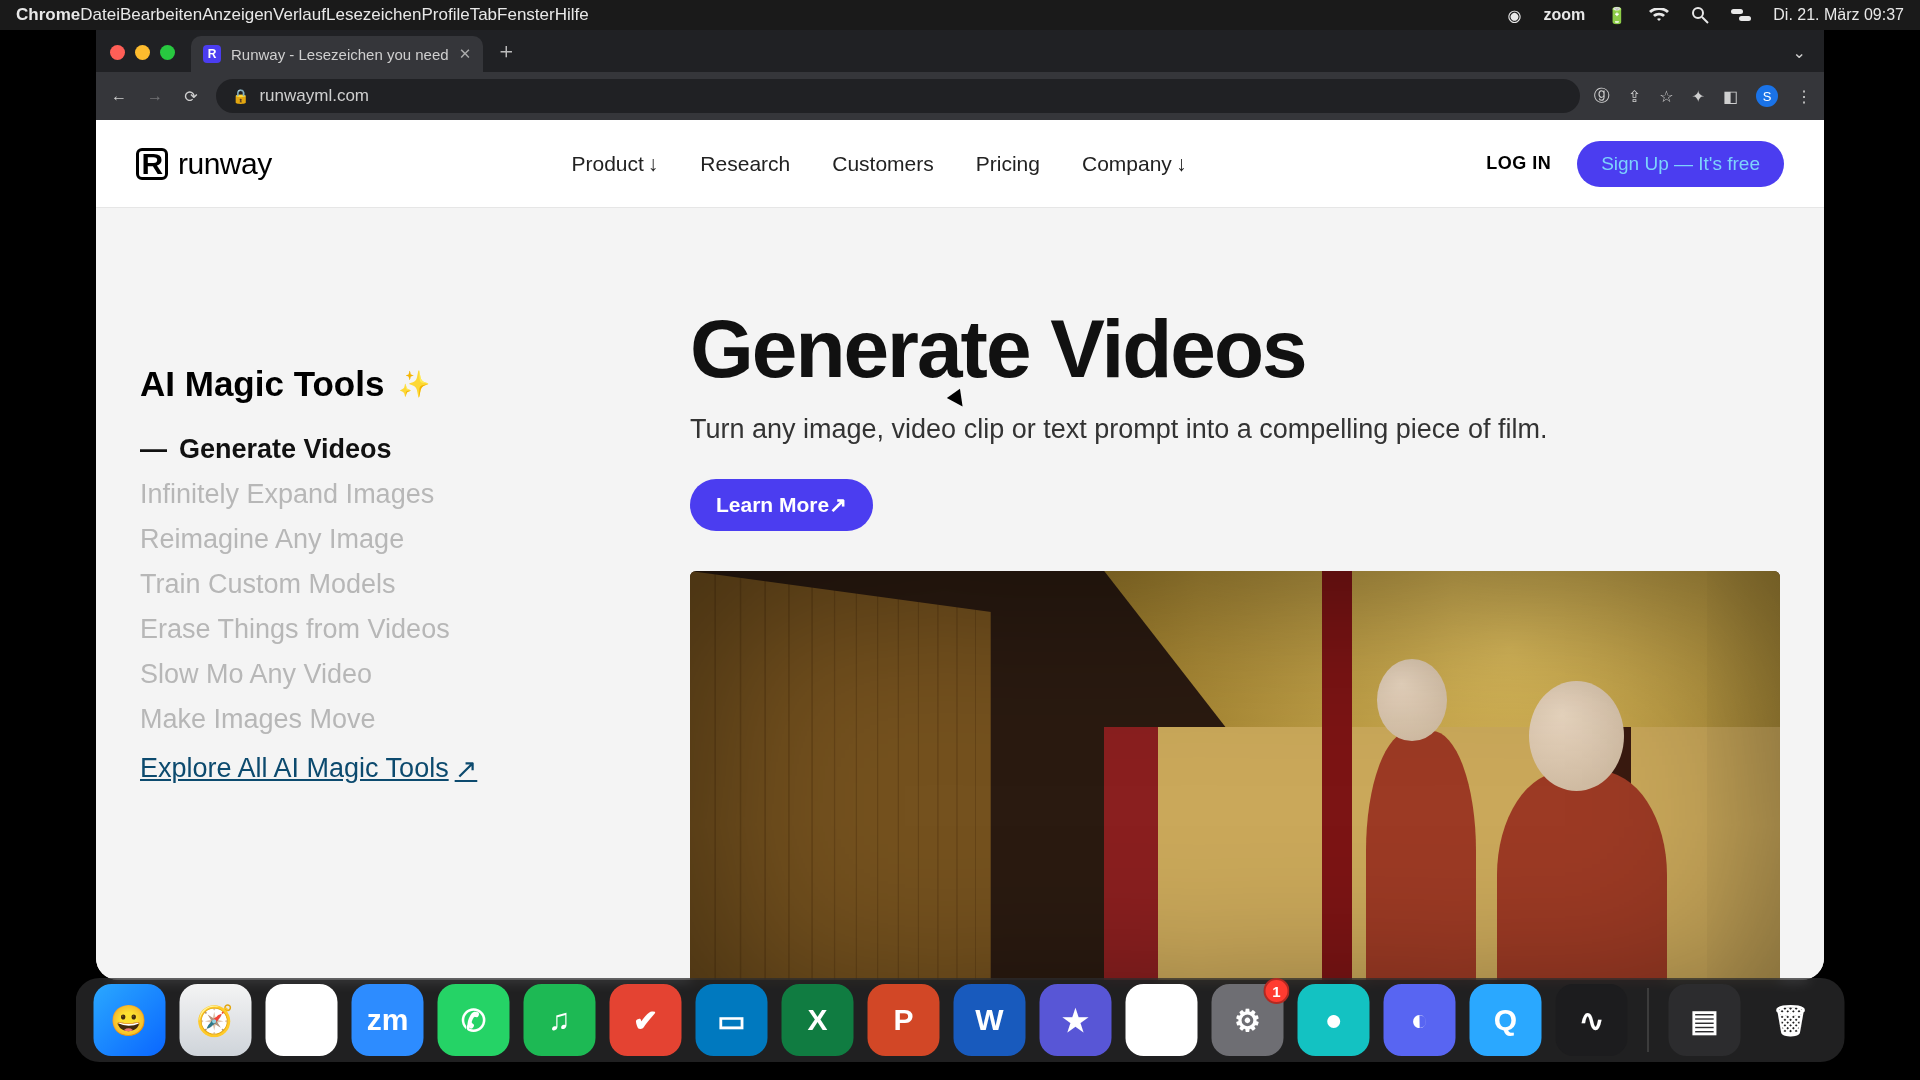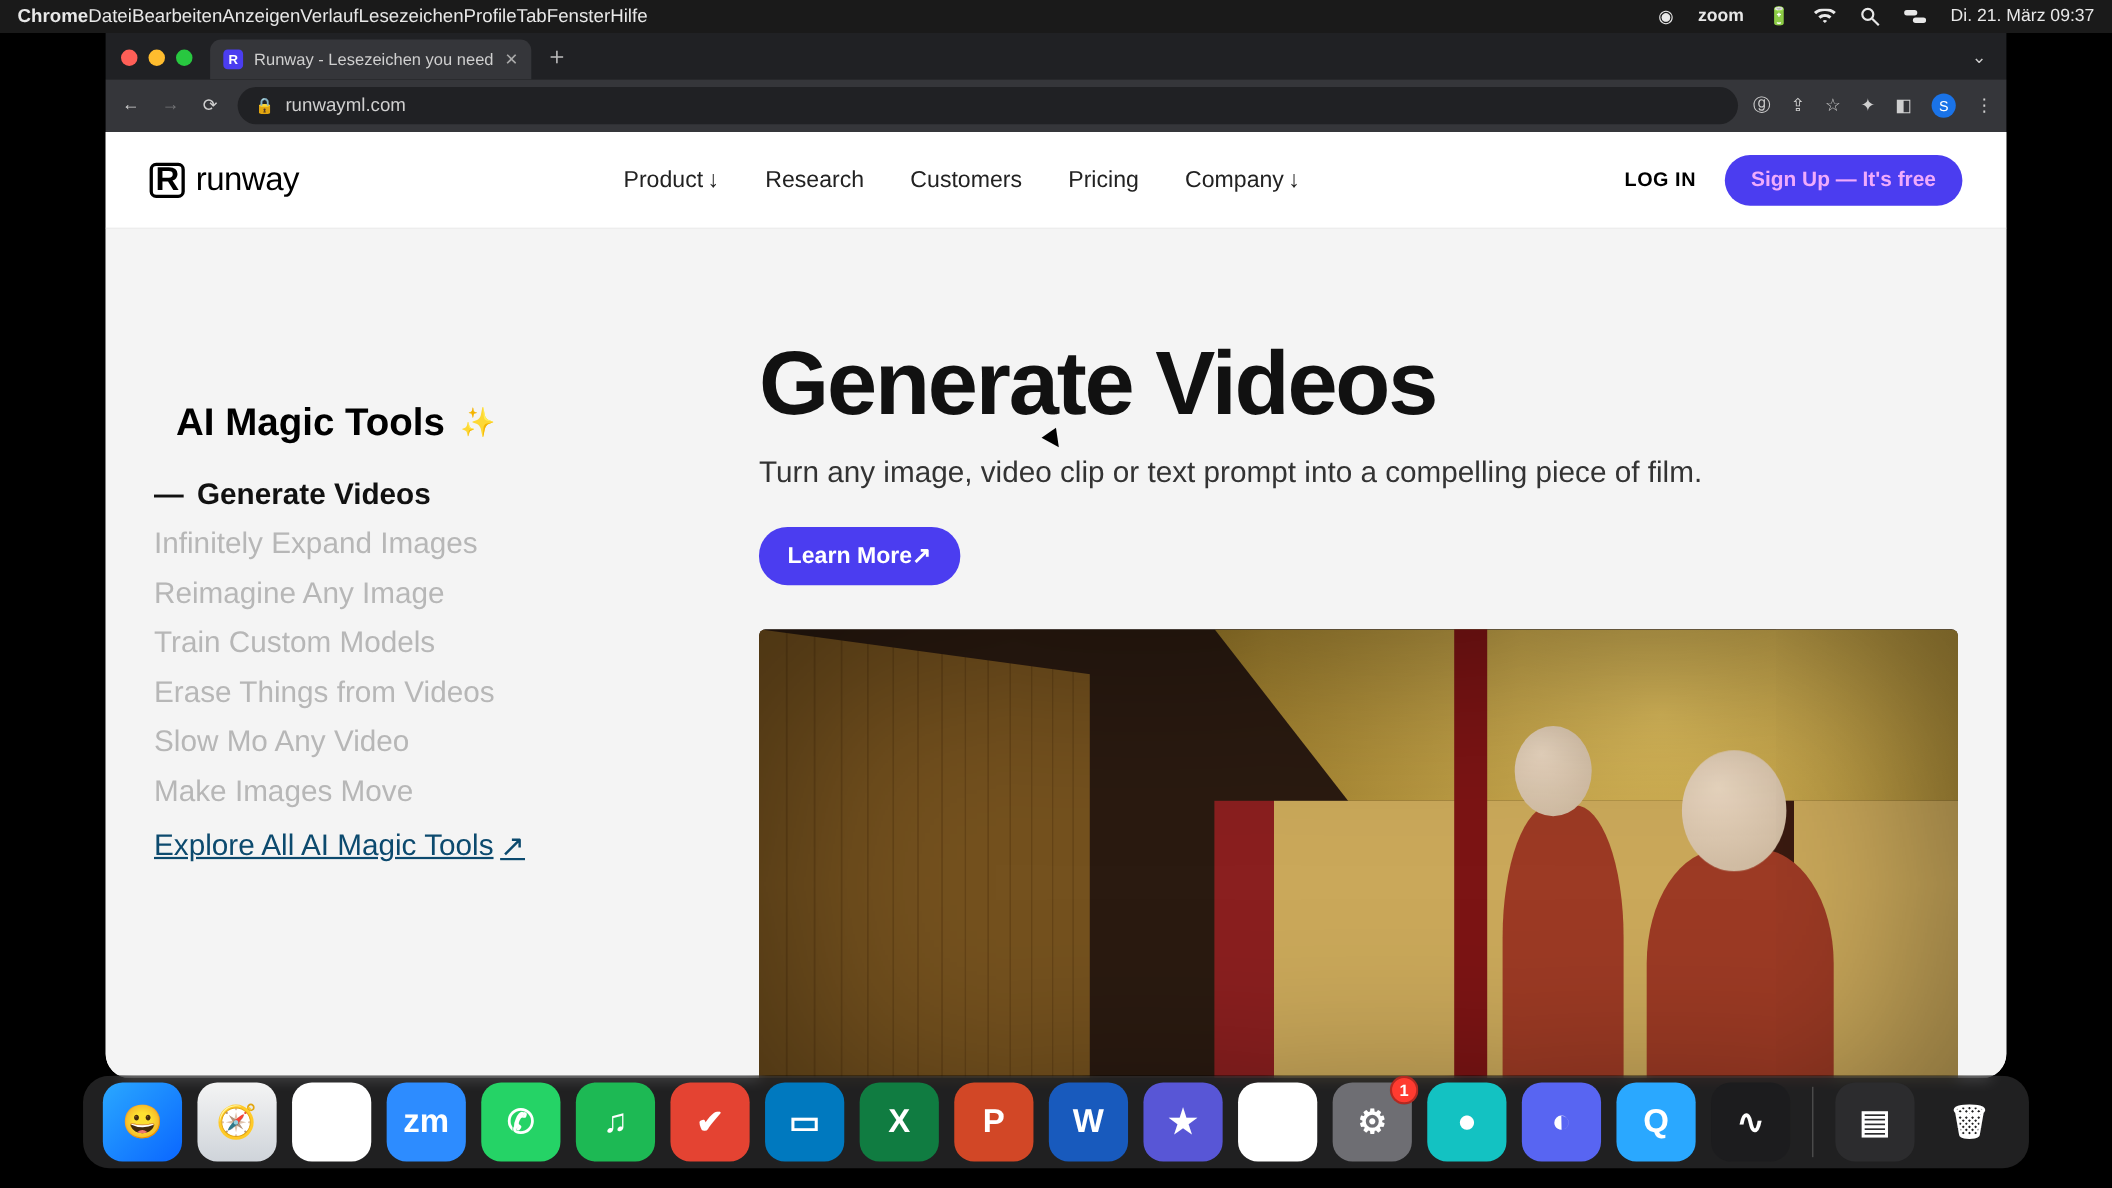--- a/index.html
+++ b/index.html
@@ -123,35 +123,35 @@
 .logo { display:flex; align-items:center; gap:10px; font-size:30px; font-weight:500; letter-spacing:-0.5px;}
 .logo .mark {
   width:32px;height:32px;border:3px solid #000;border-radius:6px;
   display:inline-flex;align-items:center;justify-content:center;font-weight:700;
 }
 .site-nav { display:flex; gap:42px; font-size:21px; color:#222;}
 .site-nav .item { display:inline-flex; align-items:center; gap:4px;}
 .site-actions { display:flex; align-items:center; gap:26px;}
 .login { font-size:18px; font-weight:600; letter-spacing:0.5px;}
 .signup {
-  background:#4b3df0; color:#f0abfc; border-radius:26px;
-  padding: 12px 24px; font-size:19px; font-weight:700;
+  background:#4b3df0; color:#7dd3fc; border-radius:26px;
+  padding: 12px 24px; font-size:19px; font-weight:400;
 }
 
 
 .page {
   flex:1;
   background:#f4f4f4;
   display:flex;
   padding: 100px 44px 0 44px;
   gap: 80px;
   overflow:hidden;
 }
 .sidebar { width: 470px; padding-top: 56px;}
-.sb-title { font-size:35px; font-weight:600; display:flex; align-items:center; gap:14px;margin-left:20px;}
+.sb-title { font-size:35px; font-weight:600; display:flex; align-items:center; gap:14px;}
 .sb-title .wand { font-size:26px;}
 .sb-list { margin-top: 30px; display:flex; flex-direction:column; gap: 14px;}
 .sb-item { font-size:27px; color:#b7b7b7; font-weight:500;}
 .sb-item.active { color:#111; font-weight:600; display:flex; align-items:center; gap:12px;}
 .sb-item.active::before { content:"—"; font-weight:700;}
 .sb-explore { font-size:27px; color:#0c4a6e; text-decoration: underline; font-weight:500; display:inline-flex; gap:6px; margin-top:4px;}
 
 .main { flex:1; }
 .hero-h1 { font-size: 82px; font-weight:600; letter-spacing:-2px; color:#111; line-height:1;}
 .hero-sub { font-size:27px; color:#333; margin-top: 24px;}

